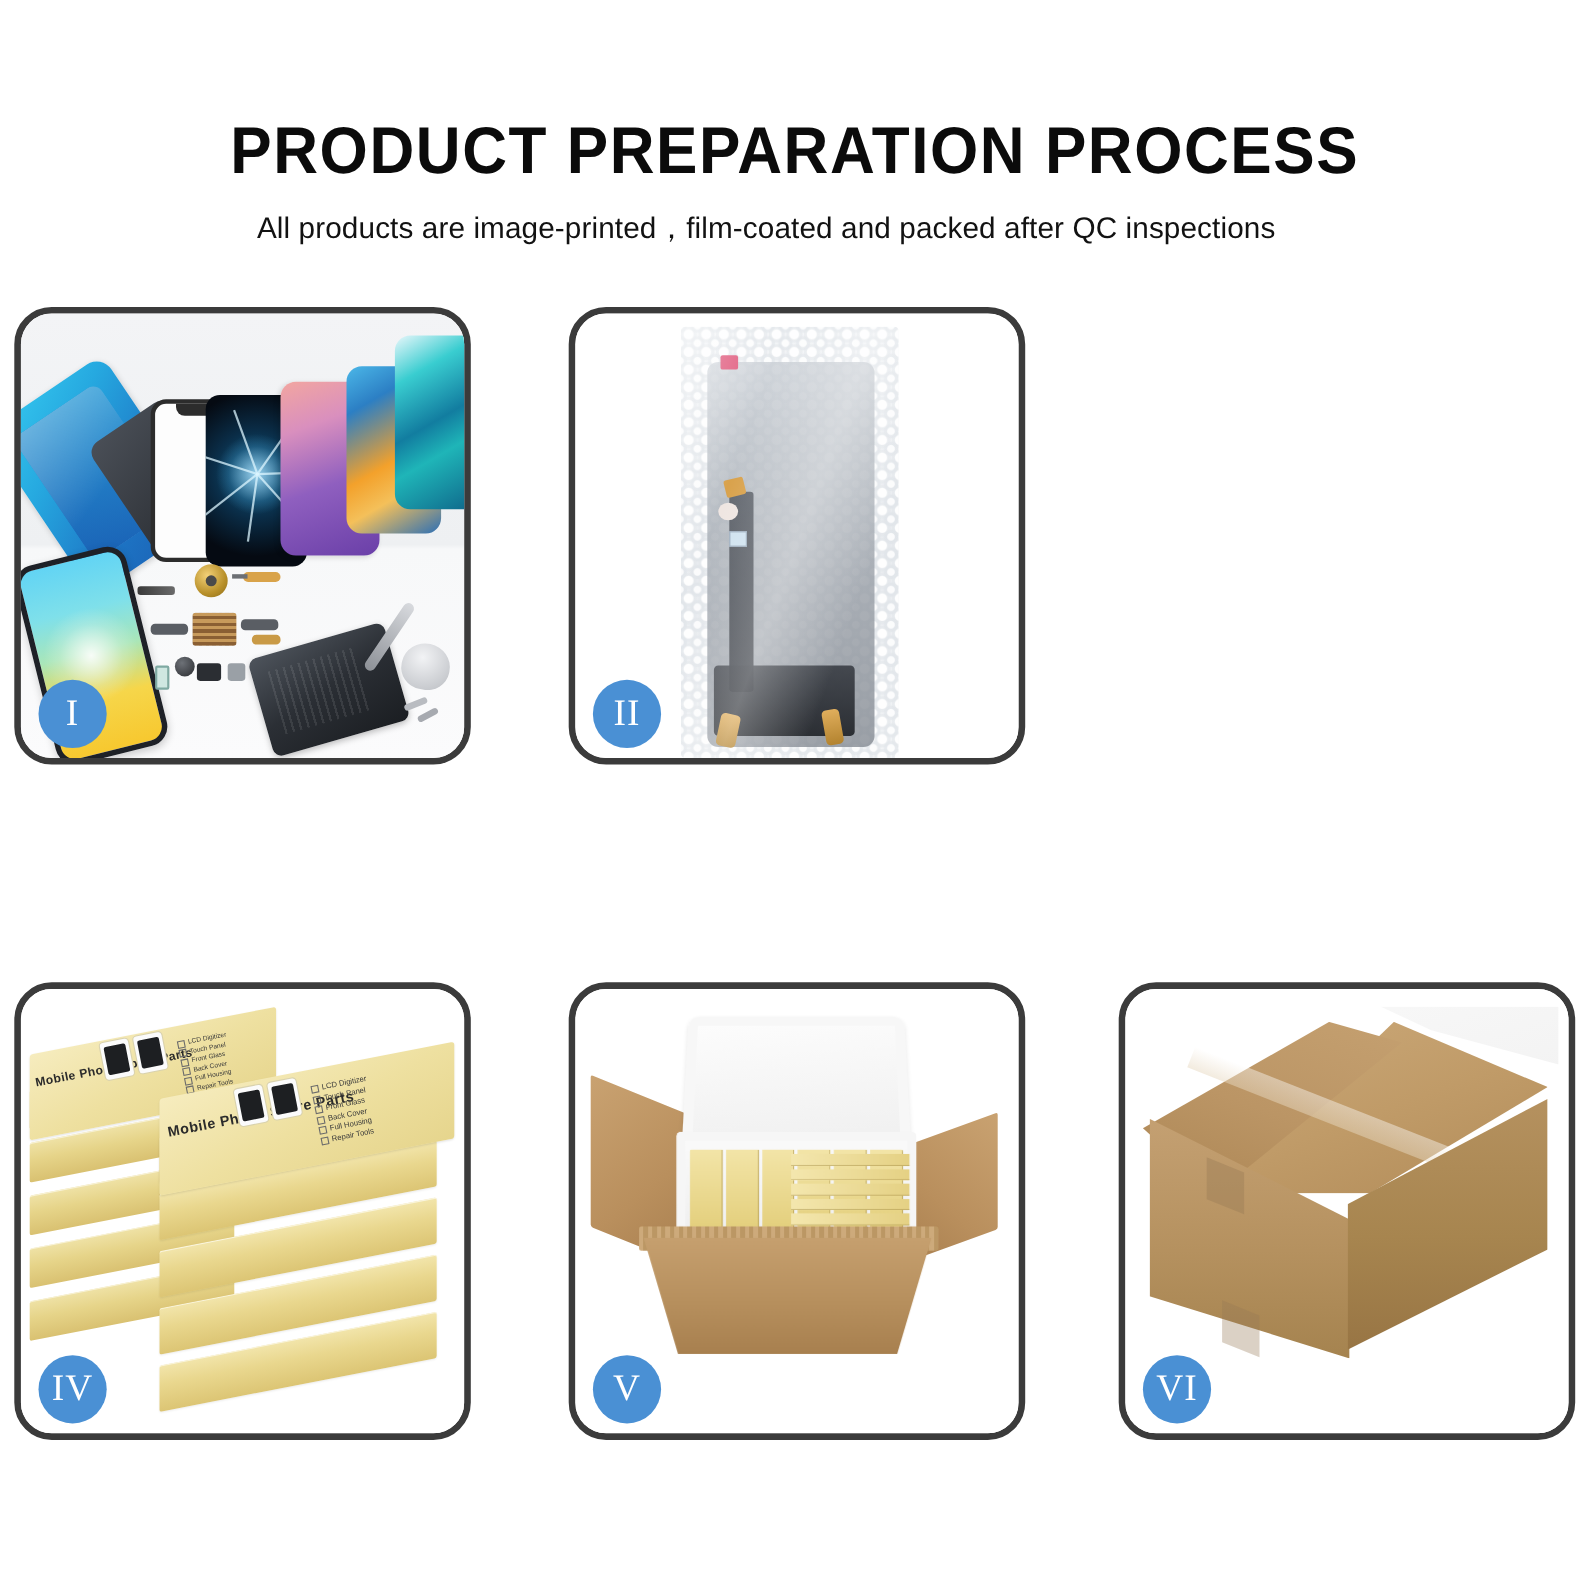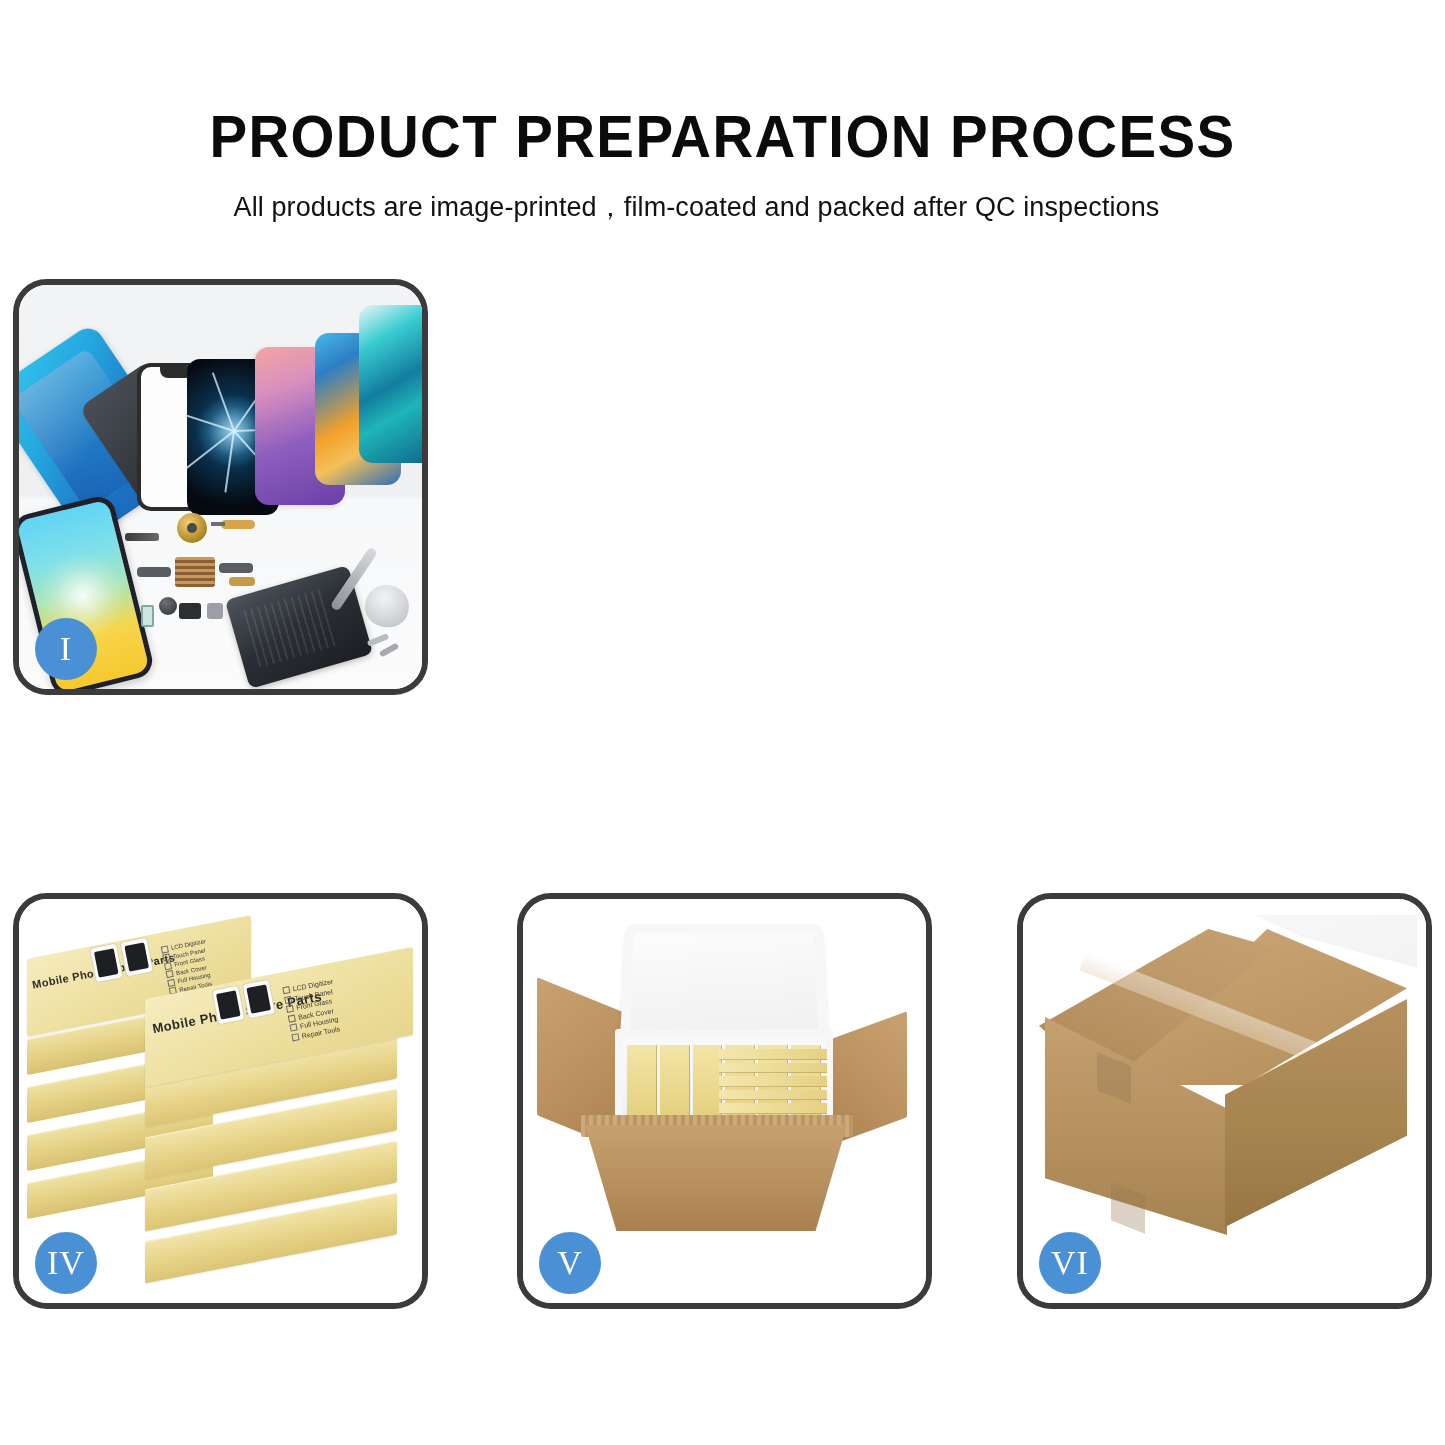--- a/index.html
+++ b/index.html
@@ -407,20 +407,38 @@
       <div class="part lens"></div>
       <div class="shape board"></div>
       <div class="shape tool"></div>
       <div class="shape tool2"></div>
       <div class="part screw1"></div>
       <div class="part screw2"></div>
     </div>
     <div class="badge badge-pos">I</div>
   </div>
 
+  <div class="panel p2">
+    <div class="pstage">
+      <div class="p2bg"></div>
+      <div class="bubblebag">
+        <div class="screenunit"></div>
+        <div class="flexribbon"></div>
+        <div class="redtab"></div>
+        <div class="goldtab"></div>
+        <div class="whitedot"></div>
+        <div class="bluechip"></div>
+        <div class="connector"></div>
+        <div class="gold1"></div>
+        <div class="gold2"></div>
+        <div class="bubblesheen"></div>
+      </div>
+    </div>
+    <div class="badge badge-pos">II</div>
+  </div>
 
 
   <div class="panel p4">
     <div class="pstage">
       <div class="p4bg"></div>
       <div class="stackwrap">
         <div class="sbox rear r5"></div>
         <div class="sbox rear r4"></div>
         <div class="sbox rear r3"></div>
         <div class="sbox rear r2"></div>

